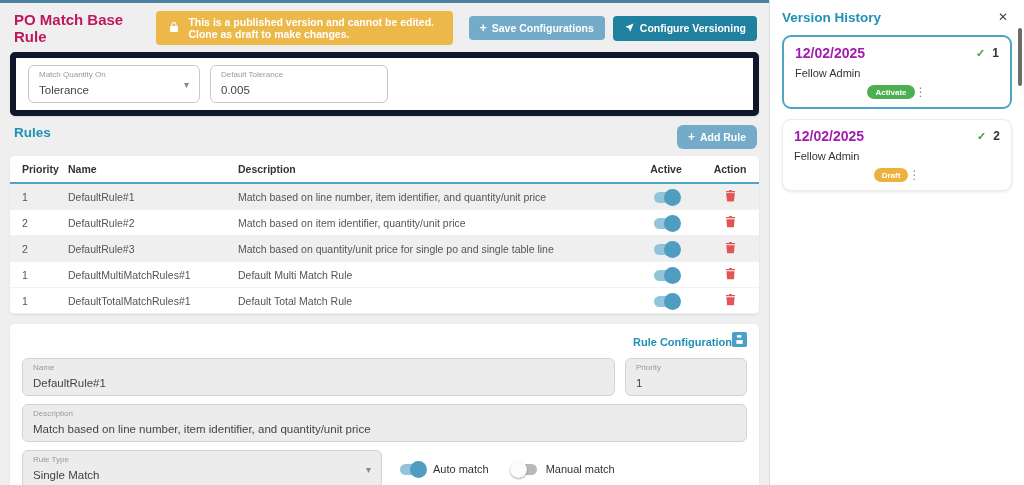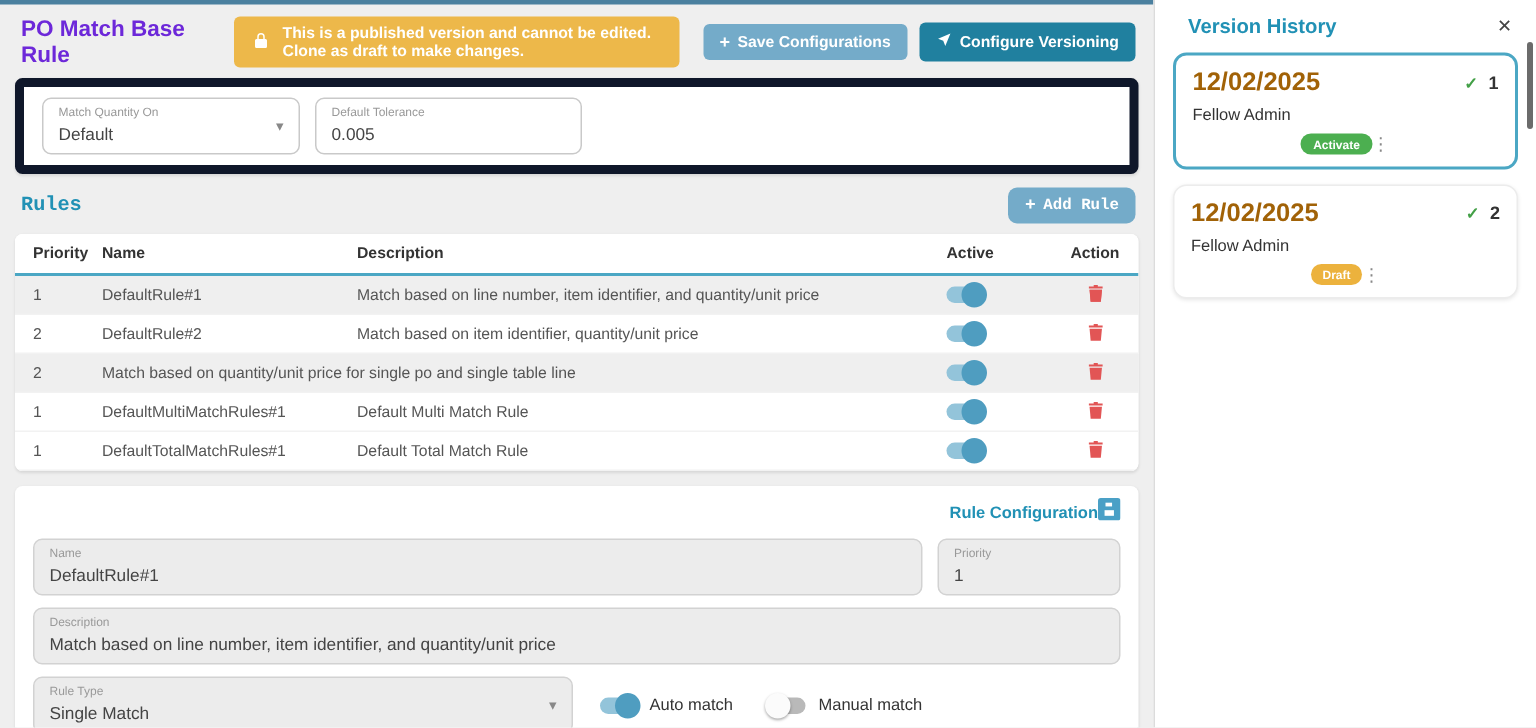--- a/index.html
+++ b/index.html
@@ -5,21 +5,21 @@
   * { box-sizing: border-box; margin: 0; padding: 0; }
   html,body { width:1024px; height:485px; overflow:hidden; background:#efefef;
               font-family:"Liberation Sans", sans-serif; }
   .app { display:flex; width:1024px; height:485px; }
 
   
   .main { flex:1; min-width:0; position:relative; background:#efefef; }
   .topline { height:3px; background:#4b809f; }
 
   .hdr { display:flex; align-items:center; padding:8px 12px 5px 14px; gap:8px; }
-  .hdr-title { width:212px; font-size:15px; font-weight:bold; color:#6d28d9; }
+  .hdr-title { width:212px; font-size:15px; font-weight:bold; color:#be185d; }
   .banner { display:flex; align-items:center; gap:8px; background:#edb84a; color:#fff;
             font-size:10.5px; font-weight:bold; padding:5px 12px; border-radius:4px; }
   .hdr-spacer { flex:1; }
   .btn { display:inline-flex; align-items:center; gap:5px; border:none; color:#fff;
          font-family:inherit; font-size:10.5px; font-weight:bold; padding:6px 11px;
          border-radius:4px; cursor:pointer; white-space:nowrap; }
   .btn-light { background:#74abc9; }
   .btn-dark  { background:#20809f; }
   .btn-round { border-radius:6px; }
   .plus { font-size:12px; font-weight:bold; line-height:1; }
@@ -29,34 +29,34 @@
   .filter-card { margin:2px 10px 0 10px; border:6px solid #0f172a; padding:7px 12px;
                  display:flex; gap:10px; }
   .field { background:#fff; border:1px solid #c9c9c9; border-radius:6px;
            padding:4px 10px; position:relative; }
   .field .flabel { display:block; font-size:8px; color:#999; margin-bottom:1px; }
   .field .fvalue { font-size:11.5px; color:#444; }
   .field.gray { background:#ececec; border-color:#d2d2d2; }
   .dd-arrow { position:absolute; right:10px; top:50%; transform:translateY(-50%);
               color:#888; font-size:10px; }
 
-  .sec-head { display:flex; align-items:center; justify-content:space-between;
-              padding:9px 12px 7px 14px;font-family:Liberation Mono, monospace; }
+  .sec-head { display:flex; align-items:flex-start; justify-content:space-between;
+              padding:9px 12px 7px 14px; }
   .sec-title { font-size:13.5px; font-weight:bold; color:#2191b5; }
 
   .rules-card { margin:0 10px; overflow:hidden; }
   .thead { display:flex; align-items:center; height:28px; font-size:10.5px;
            font-weight:bold; color:#333; border-bottom:2px solid #4ba7c4; background:#fff; }
   .rrow  { display:flex; align-items:center; height:26px; font-size:10.5px; color:#555;
            border-bottom:1px solid #f2f2f2; background:#fff; }
   .rrow.alt { background:#efefef; }
   .c-pri { width:58px; padding-left:12px; }
   .c-name{ width:170px; }
   .c-desc{ flex:1; }
-  .c-active{ width:70px; }
+  .c-active{ width:70px; text-align:center; }
   .c-action{ width:58px; text-align:center; }
 
   
   .switch { position:relative; display:inline-block; width:24px; height:11px; border-radius:6px; vertical-align:middle; cursor:pointer; }
   .switch.on  { background:#93c4da; }
   .switch.on .thumb  { position:absolute; right:-3px; top:-3px; width:17px; height:17px; border-radius:50%; background:#4f9dc0; }
   .switch.off { background:#b9b9b9; }
   .switch.off .thumb { position:absolute; left:-3px; top:-3px; width:17px; height:17px; border-radius:50%; background:#fbfbfb; box-shadow:0 1px 2px rgba(0,0,0,0.35); }
 
   
@@ -69,28 +69,28 @@
   .f-desc { width:100%; margin-bottom:8px; }
   .rt-row { display:flex; align-items:center; margin-bottom:6px; }
   .f-ruletype { width:360px; margin-right:18px; }
   .tog-label { font-size:11px; color:#333; margin-left:9px; margin-right:24px; }
 
   .trash { display:inline-block; line-height:0; cursor:pointer; }
 
   
   .aside { width:255px; background:#fff; border-left:1px solid #dcdcdc;
            padding:8px 12px; position:relative; }
-  .vh-head { display:flex; align-items:center; justify-content:space-between; margin-bottom:9px;margin-left:10px; }
+  .vh-head { display:flex; align-items:center; justify-content:space-between; margin-bottom:9px; }
   .vh-title { font-size:13.5px; font-weight:bold; color:#2191b5; }
   .vh-close { font-size:12px; color:#444; cursor:pointer; padding:2px 4px; }
   .vcard { border-radius:9px; padding:8px 11px; margin-bottom:10px; background:#fff; }
   .vcard.selected { border:2px solid #4ba7c4; }
   .vcard.plain { border:1px solid #ececec; box-shadow:0 1px 3px rgba(0,0,0,0.10); }
   .vrow1 { display:flex; justify-content:space-between; align-items:center; }
-  .vdate { font-size:17px; font-weight:bold; color:#a16207; }
+  .vdate { font-size:14px; font-weight:bold; color:#a21caf; }
   .vnum  { display:flex; align-items:center; gap:7px; }
   .check { color:#43a047; font-size:11px; font-weight:bold; }
   .num   { font-size:12px; font-weight:bold; color:#333; }
   .vauthor { font-size:11px; color:#333; margin-top:6px; }
   .vrow3 { display:flex; justify-content:center; align-items:center; margin-top:6px; }
   .badge { font-size:8px; color:#fff; font-weight:bold; padding:2.5px 8px; border-radius:9px; }
   .badge.green  { background:#4caf50; }
   .badge.yellow { background:#ecb23d; }
   .kebab { color:#888; font-size:12px; cursor:pointer; line-height:1; }
   .vscroll { position:absolute; right:2px; top:28px; width:4px; height:58px;
@@ -125,21 +125,21 @@
               <path d="M21 3L3 10.5l7.5 3L13.5 21 21 3z"></path>
             </svg>
         </span>
         <span>Configure Versioning</span>
       </button>
     </div>
 
     <div class="card filter-card">
       <div class="field" style="width:172px;">
         <span class="flabel">Match Quantity On</span>
-        <span class="fvalue">Default</span>
+        <span class="fvalue">Tolerance</span>
         <span class="dd-arrow">▾</span>
       </div>
       <div class="field" style="width:178px;">
         <span class="flabel">Default Tolerance</span>
         <span class="fvalue">0.005</span>
       </div>
     </div>
 
     <div class="sec-head">
       <div class="sec-title">Rules</div>
@@ -176,20 +176,21 @@
         <div class="c-desc">Match based on item identifier, quantity/unit price</div>
         <div class="c-active"><span class="switch on"><span class="thumb"></span></span></div>
         <div class="c-action"><span class="trash"><svg width="11" height="13" viewBox="0 0 24 28">
                 <path d="M3 9h18l-1.6 17.5H4.6L3 9z" fill="#e25555"></path>
                 <path d="M9 2h6v2h7v3H2V4h7V2z" fill="#e25555"></path>
               </svg></span></div>
       </div>
 
       <div class="rrow alt">
         <div class="c-pri">2</div>
+        <div class="c-name">DefaultRule#3</div>
         <div class="c-desc">Match based on quantity/unit price for single po and single table line</div>
         <div class="c-active"><span class="switch on"><span class="thumb"></span></span></div>
         <div class="c-action"><span class="trash"><svg width="11" height="13" viewBox="0 0 24 28">
                 <path d="M3 9h18l-1.6 17.5H4.6L3 9z" fill="#e25555"></path>
                 <path d="M9 2h6v2h7v3H2V4h7V2z" fill="#e25555"></path>
               </svg></span></div>
       </div>
 
       <div class="rrow">
         <div class="c-pri">1</div>

